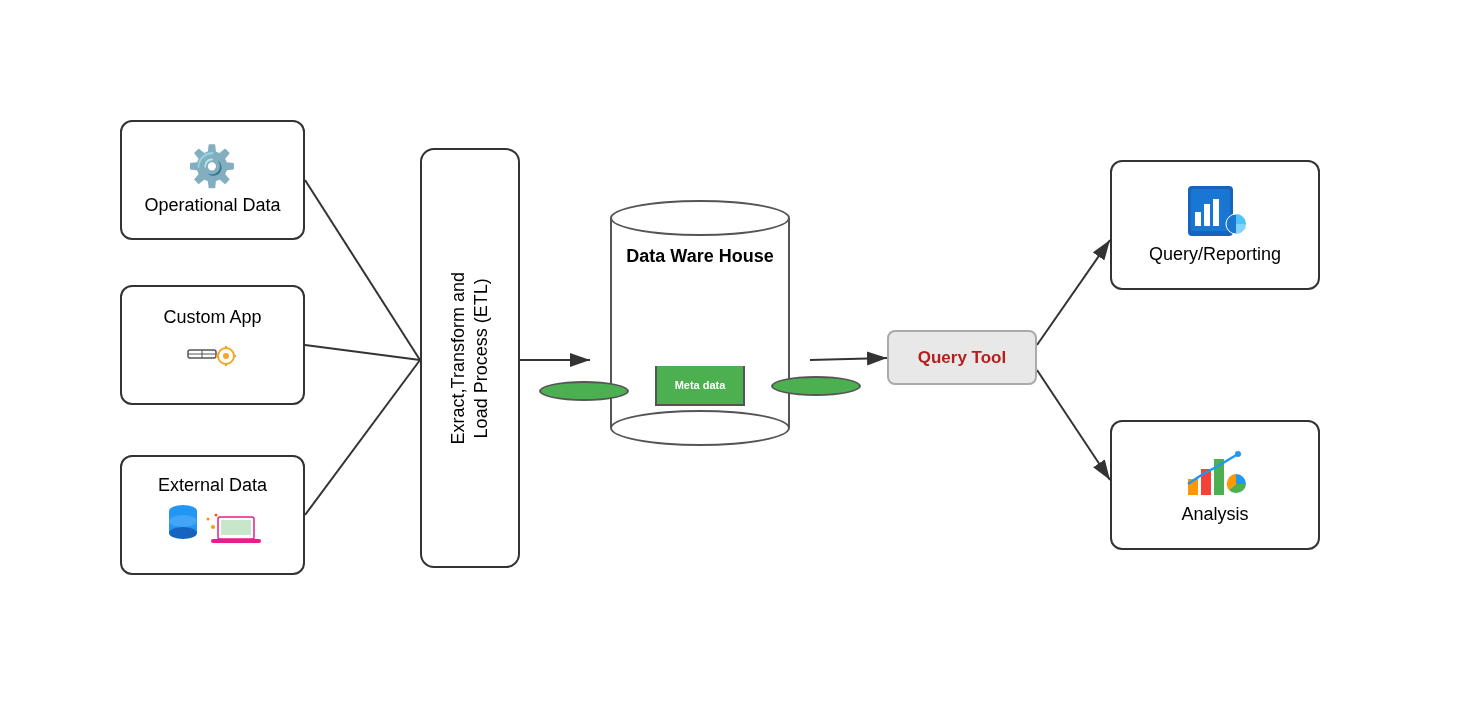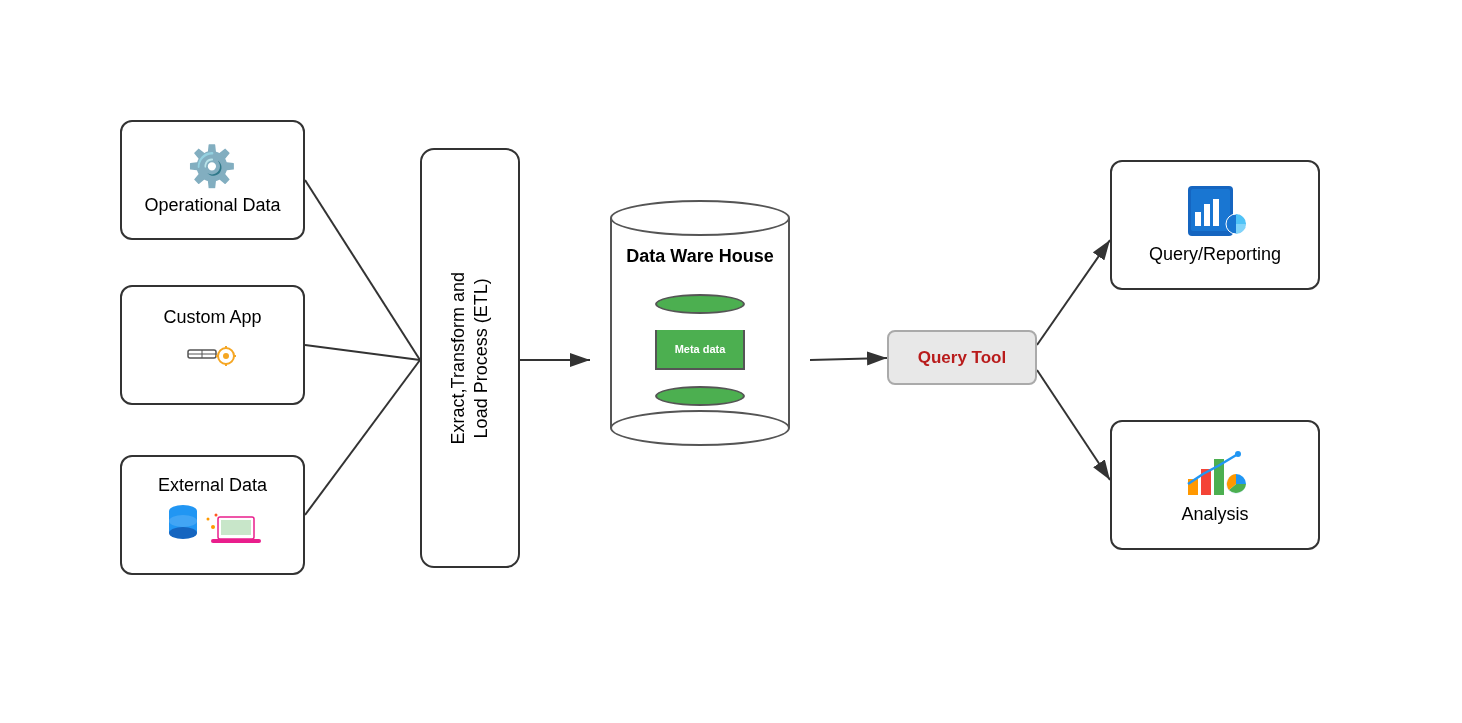--- a/index.html
+++ b/index.html
@@ -141,21 +141,22 @@
       top: 28px;
       width: 180px;
     }
     
     .meta-cyl-wrap {
       position: absolute;
       bottom: 20px;
       left: 50%;
       transform: translateX(-50%);
       display: flex;
-      flex-direction: column;
+      flex-direction: row;
+      align-items: center;
       gap: 26px;
     }
     .meta-top {
       width: 90px; height: 20px;
       border: 2px solid #555;
       border-radius: 50%;
       background: #4caf50;
     }
     .meta-body {
       width: 90px; height: 40px;

